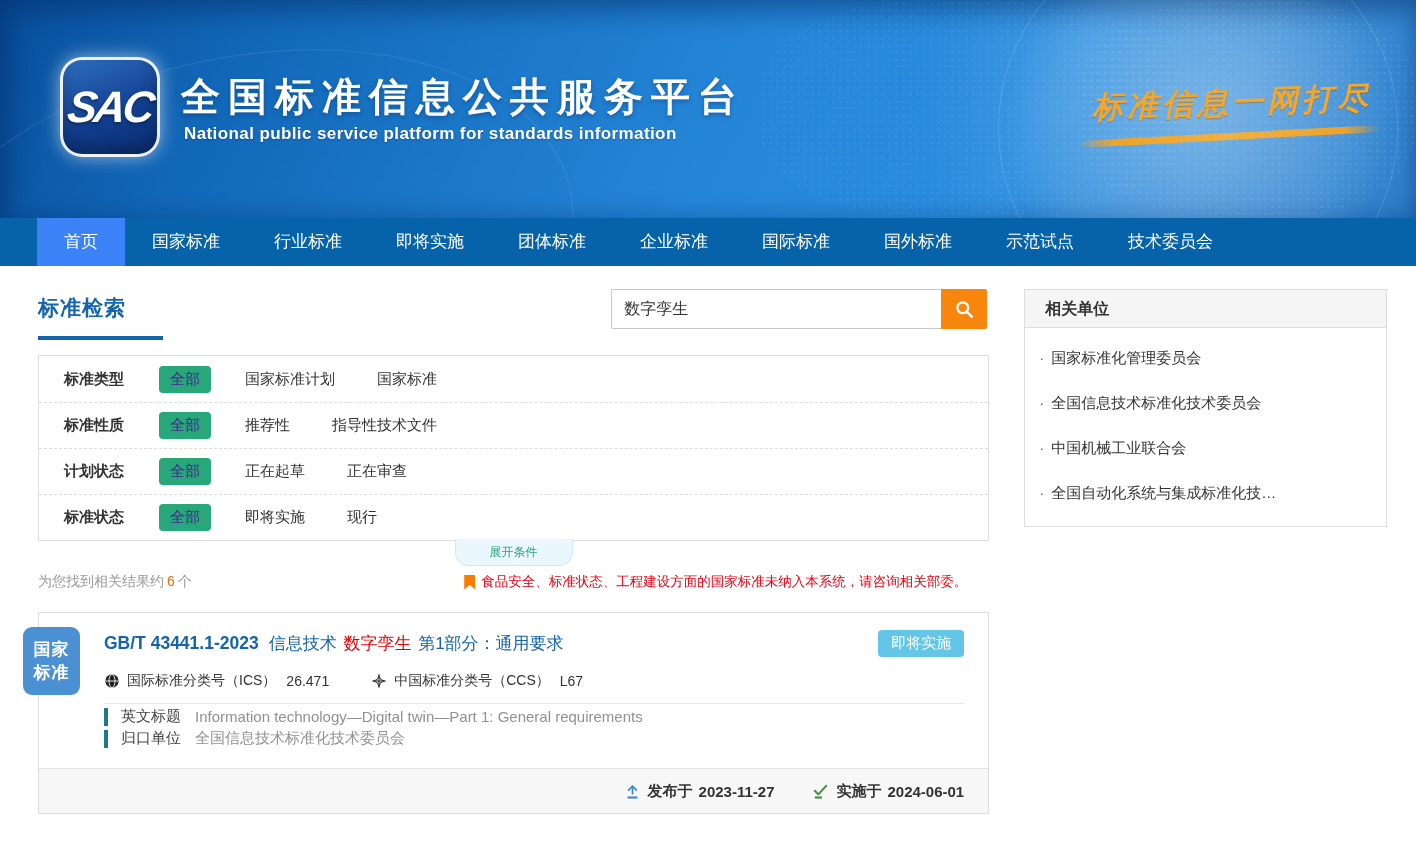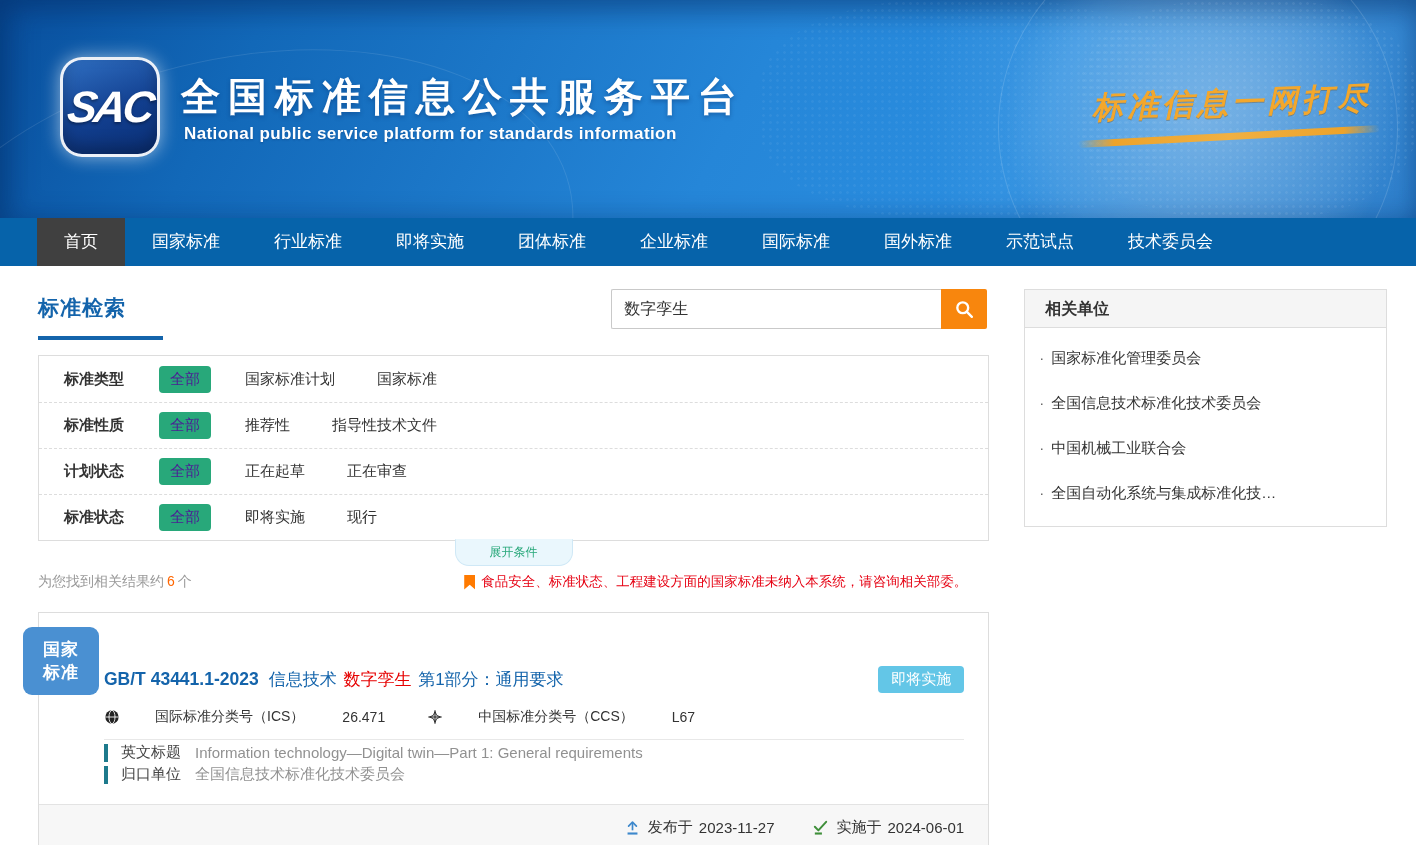--- a/index.html
+++ b/index.html
@@ -33,21 +33,21 @@
   .site-subtitle{ position:absolute; left:184px; top:124px; color:#fff; font-size:17px; font-weight:bold; letter-spacing:.4px; text-shadow:0 1px 2px rgba(8,50,110,.4); white-space:nowrap; }
   .slogan{ position:absolute; left:1092px; top:82px; color:#f3a72c; font-size:31px; font-weight:bold; font-style:italic;
     font-family:"DejaVu Serif", serif; letter-spacing:4px; transform:rotate(-2deg); white-space:nowrap;
     text-shadow:0 1px 0 rgba(120,70,0,.35); }
   .slogan-stroke{ position:absolute; left:1078px; top:133px; width:302px; height:7px; border-radius:4px; transform:rotate(-3deg);
     background:linear-gradient(90deg, rgba(237,163,42,0), #eda32a 12%, #f0b042 50%, #eda32a 88%, rgba(237,163,42,0)); }
 
   
   .main-nav{ height:48px; background:#0663aa; display:flex; padding-left:37px; }
   .nav-item{ color:#fff; font-size:17px; line-height:48px; padding:0 27px; cursor:pointer; white-space:nowrap; }
-  .nav-item.active{ background:#404040; }
+  .nav-item.active{ background:#3b82f6; }
 
   
   .content{ display:flex; align-items:flex-start; padding:23px 29px 0 38px; }
   .main-col{ width:999px; position:relative; }
   .side-col{ width:381px; margin-left:35px; }
 
   
   .search-row{ position:relative; height:56px; }
   .section-title{ position:absolute; left:0; top:5px; color:#1464ab; font-size:21px; font-weight:bold; letter-spacing:1px; }
   .section-title::after{ content:""; position:absolute; left:0; top:42px; width:125px; height:4px; background:#1464ab; }
@@ -69,39 +69,39 @@
   
   .results-info{ margin-top:32px; display:flex; align-items:center; font-size:14px; }
   .results-count{ color:#999; }
   .results-count b{ color:#ff6600; font-weight:normal; padding:0 3px; }
   .notice{ margin-left:auto; margin-right:22px; display:flex; align-items:center; color:#e60012; font-size:13.5px; }
   .bookmark-icon{ width:11px; height:15px; background:#ff7a00; margin-right:6px;
     clip-path:polygon(0 0,100% 0,100% 100%,50% 68%,0 100%); }
 
   
   .result-card{ margin-top:21px; border:1px solid #ddd; position:relative; background:#fff; }
-  .type-badge{ position:absolute; left:-16px; top:14px; width:76px; height:68px; background:#4a90d2; border-radius:9px;
+  .type-badge{ position:absolute; left:-16px; top:14px; width:57px; height:68px; background:#4a90d2; border-radius:9px;
     color:#fff; font-size:17px; font-weight:bold; display:flex; flex-direction:column; align-items:center; justify-content:center; line-height:23px; letter-spacing:1px; }
   .card-body{ padding:17px 24px 20px 65px; }
-  .card-title-row{ display:flex; align-items:center;margin-top:36px; }
+  .card-title-row{ display:flex; align-items:center; }
   .std-code{ color:#1464ab; font-size:17.5px; font-weight:bold; cursor:pointer; }
   .std-title{ color:#1464ab; font-size:17px; margin-left:10px; cursor:pointer; }
   .std-title .hl{ color:#e60000; padding:0 2px; }
   .status-badge{ margin-left:auto; background:#63c6e7; color:#fff; font-size:15px; padding:4px 13px; border-radius:4px; }
   .card-meta{ display:flex; align-items:center; margin-top:15px; font-size:14px; color:#333; }
-  .meta-group{ display:flex; align-items:center;gap:28px; }
+  .meta-group{ display:flex; align-items:center; }
   .meta-group + .meta-group{ margin-left:42px; }
   .meta-group svg{ margin-right:7px; }
   .meta-value{ margin-left:10px; }
   .card-divider{ border-top:1px solid #e8e8e8; margin-top:13px; }
   .detail-row{ display:flex; align-items:center; margin-top:3px; }
   .teal-bar{ width:4px; height:18px; background:#1d7a8c; margin-right:13px; }
   .detail-label{ color:#444; font-size:15px; }
   .detail-value{ color:#919191; font-size:15px; margin-left:14px; }
-  .card-footer{ background:#f7f7f7; border-top:1px solid #e3e3e3; height:45px; display:flex; align-items:center; justify-content:flex-end; padding-right:24px; font-size:15px; color:#333; }
+  .card-footer{ background:#f7f7f7; border-top:1px solid #e3e3e3; height:45px; display:flex; align-items:center; justify-content:flex-end; padding-right:24px; font-size:15px; color:#333;font-weight:bold; }
   .date-group{ display:flex; align-items:center; }
   .date-group + .date-group{ margin-left:38px; }
   .date-group svg{ margin-right:7px; }
   .date-group span{ white-space:nowrap; }
   .date-label{ margin-right:6px; }
 
   
   .side-panel{ border:1px solid #ddd; background:#fff; }
   .side-header{ background:#f5f5f5; border-bottom:1px solid #ddd; height:38px; line-height:38px; padding-left:20px; font-size:16px; font-weight:bold; color:#333; }
   .side-list{ list-style:none; padding:8px 0 10px; }

